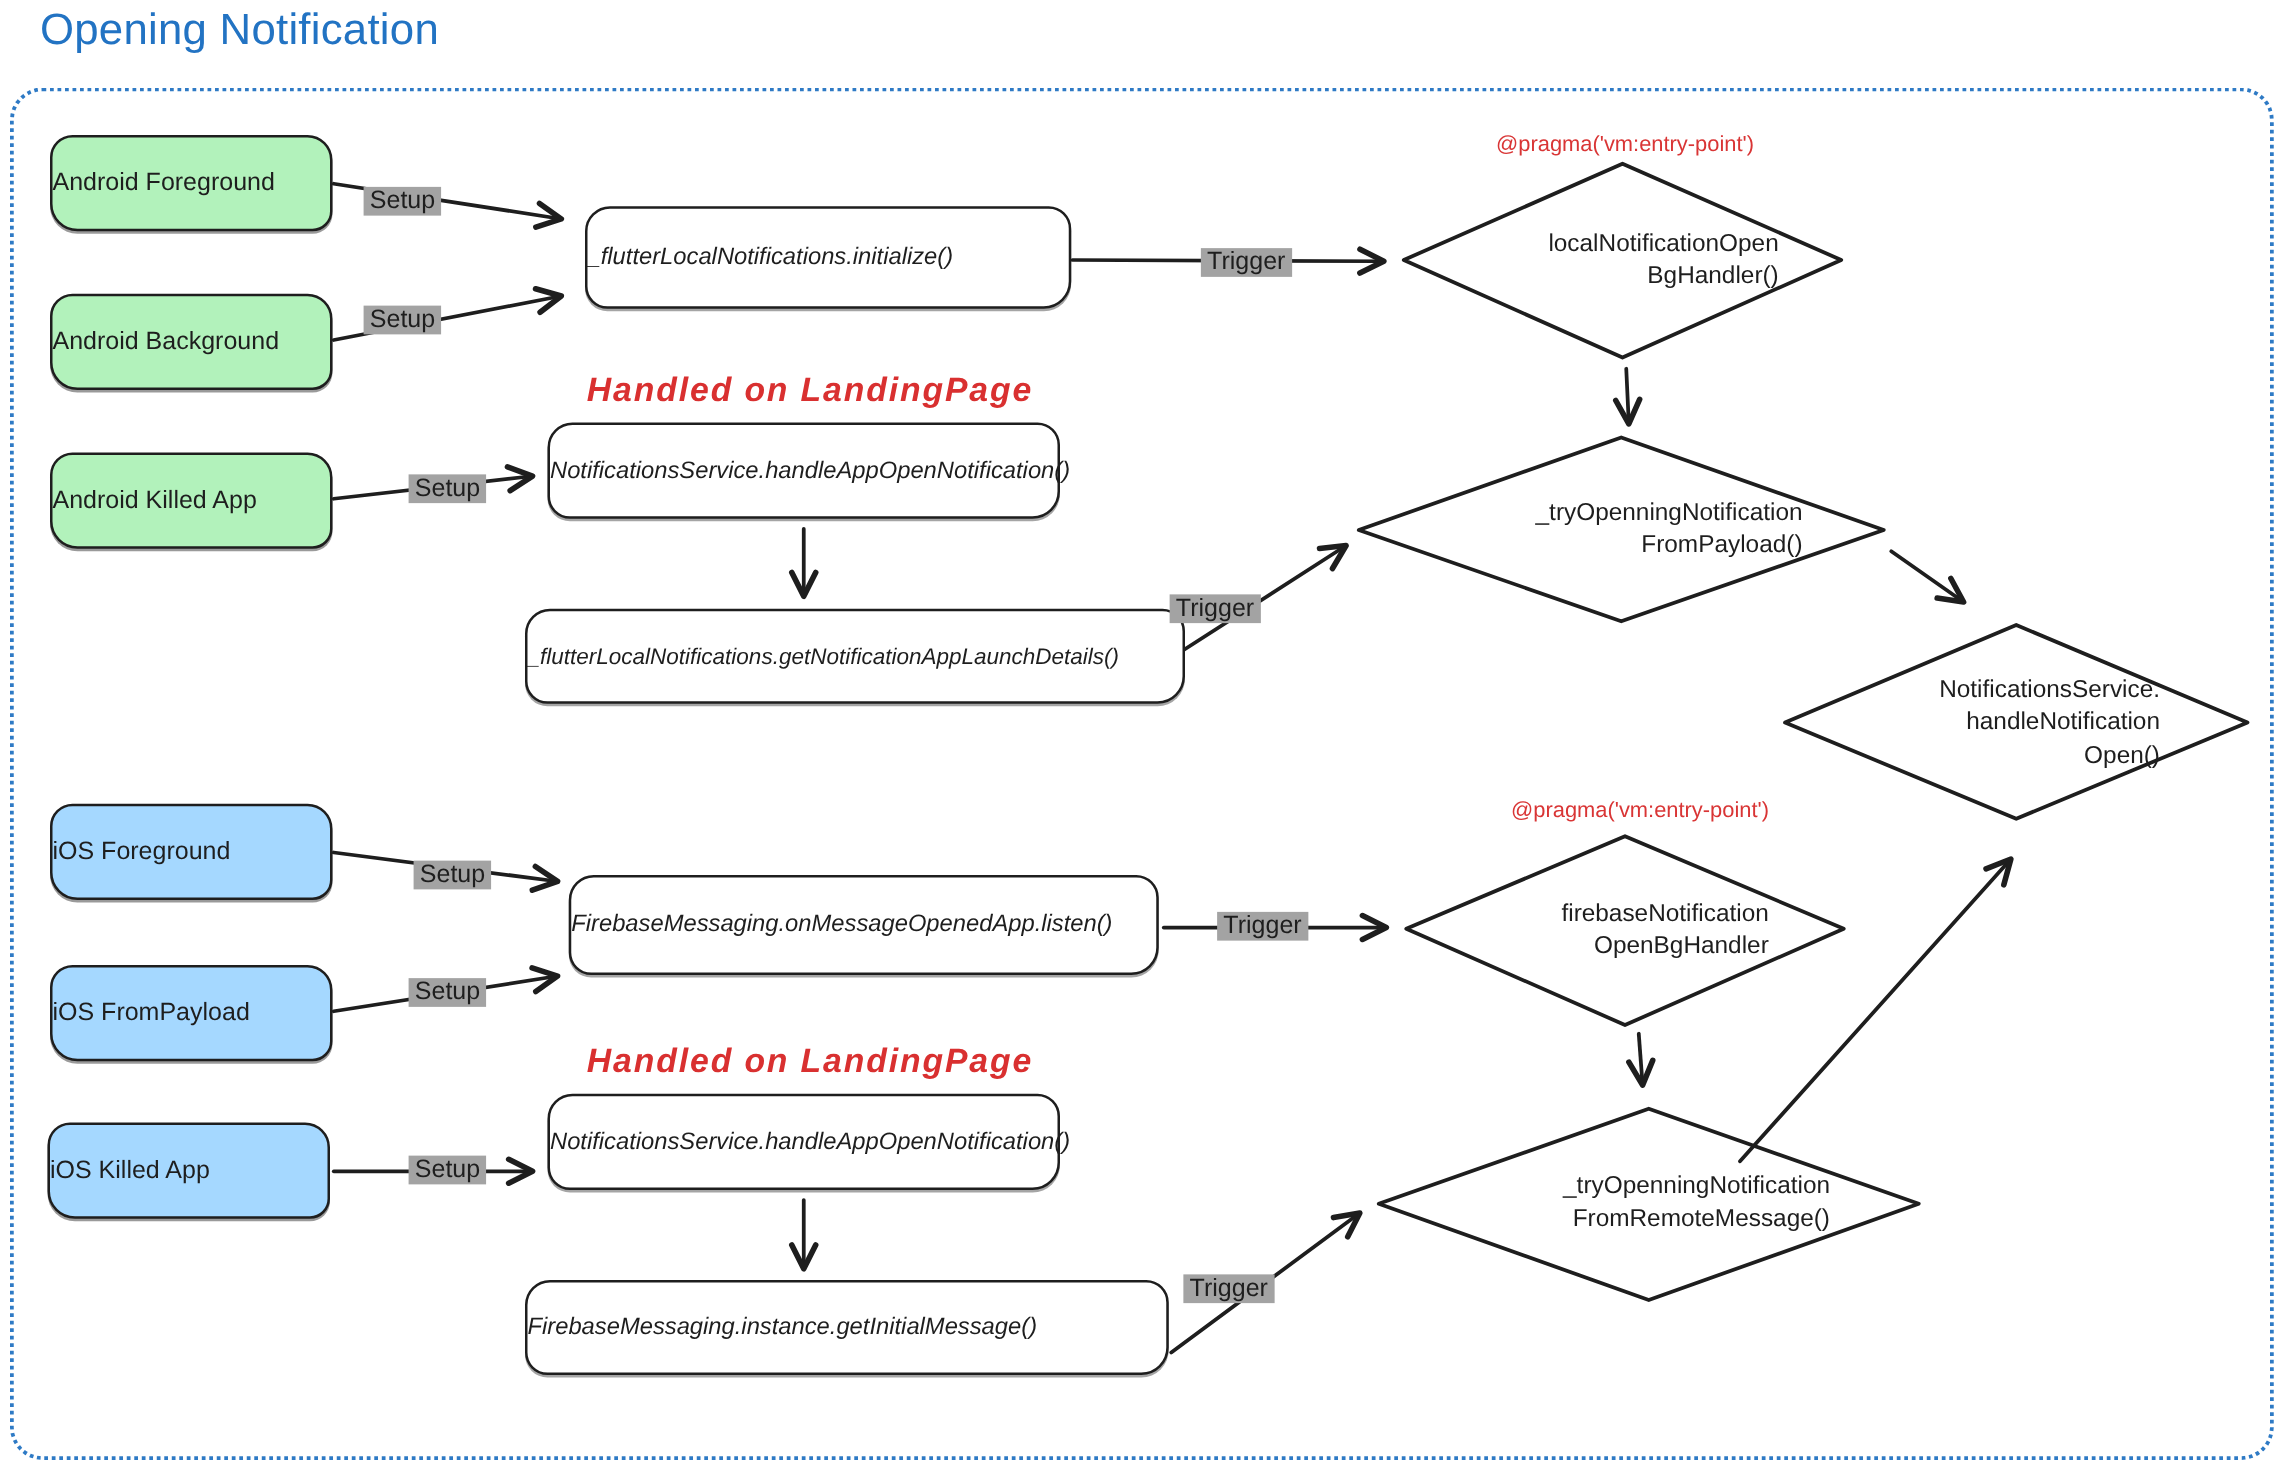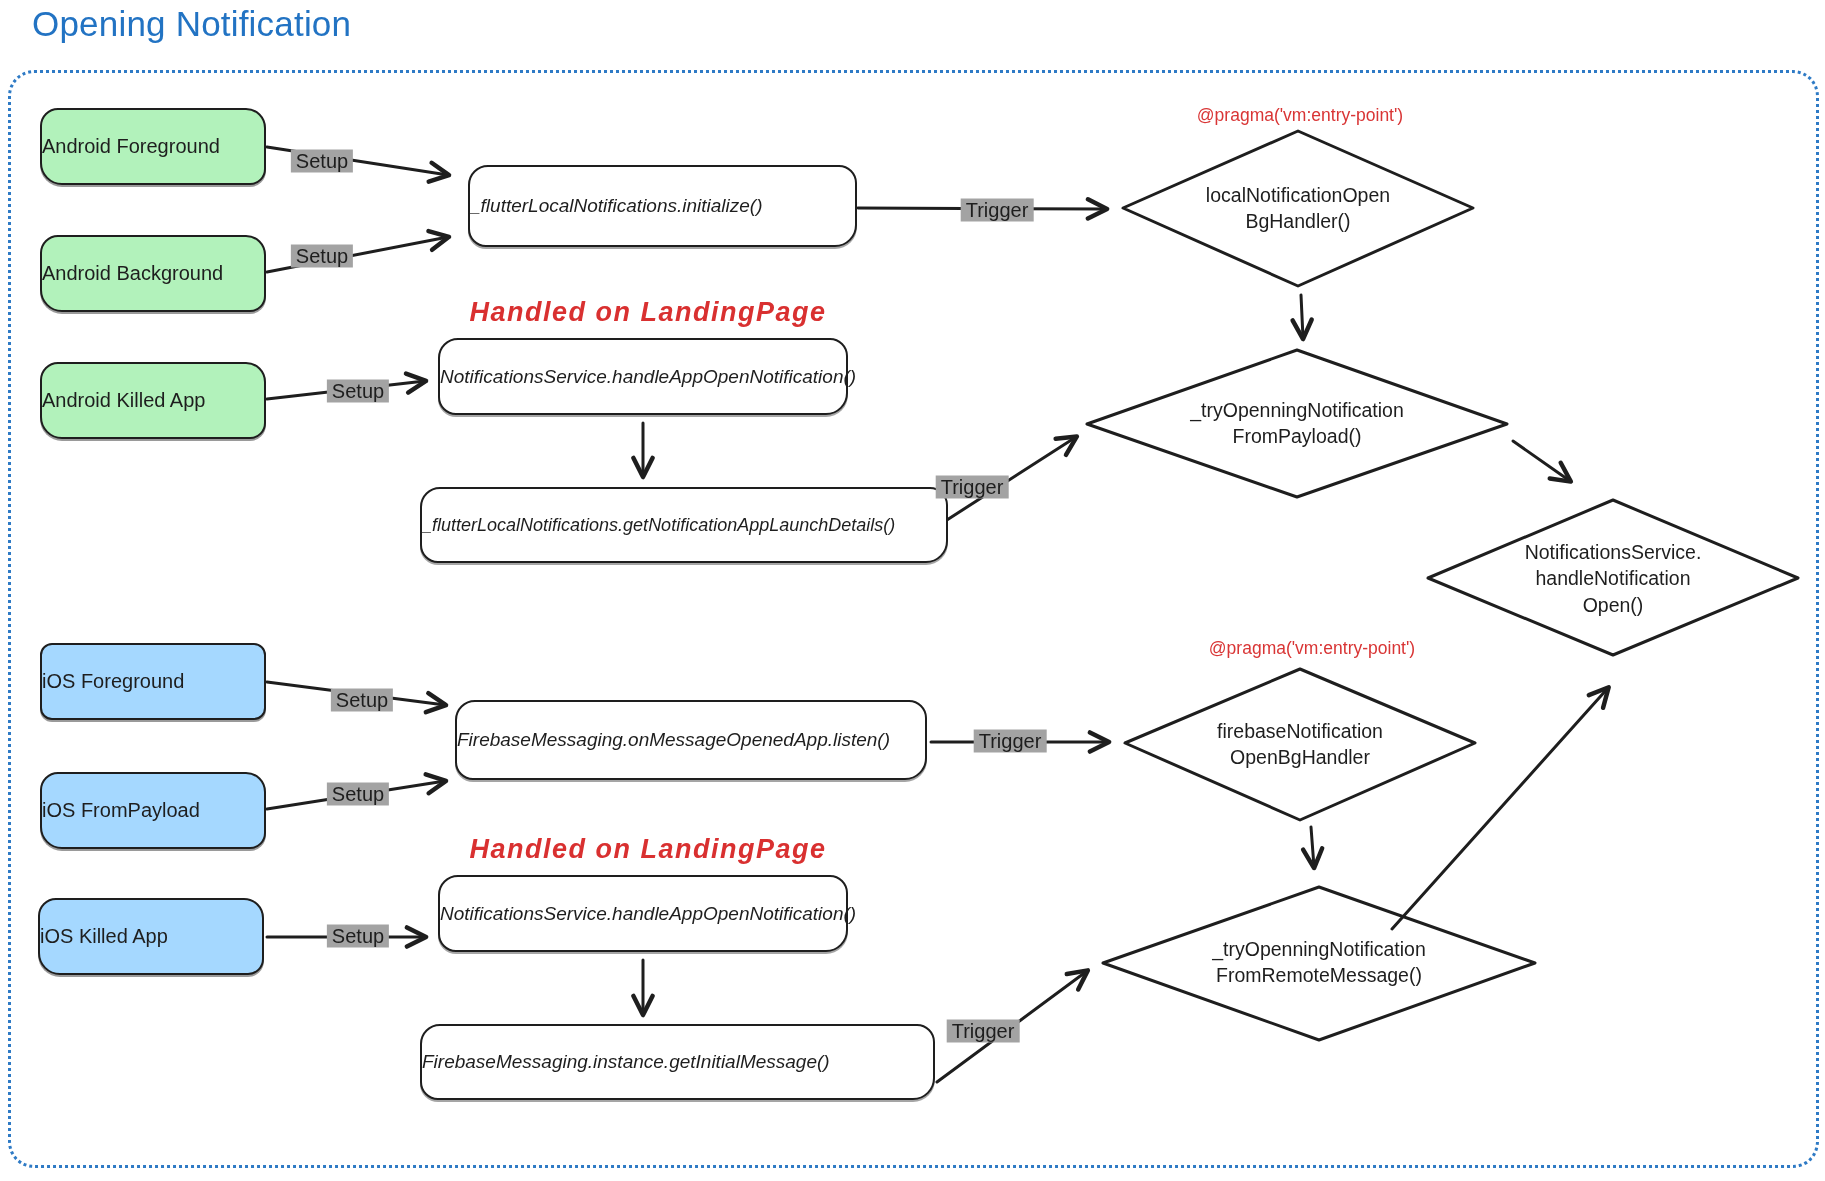--- a/index.html
+++ b/index.html
@@ -34,21 +34,21 @@
   .pnode.green{background:#b2f2bb;}
   .pnode.blue{background:#a5d8ff;}
   .wnode{
     font-size:19px;border-radius:20px 18px 22px 18px;background:#ffffff;
     box-shadow:0 2px 0 0 rgba(30,30,30,.4);
     white-space:nowrap;
     font-style:italic;
   }
   .dlabel{
     position:absolute;transform:translate(-50%,-50%);
-    text-align:center;font-size:19.5px;line-height:1.35;
+    text-align:right;font-size:19.5px;line-height:1.35;
     white-space:pre-line;z-index:2;
   }
   .elabel{
     position:absolute;transform:translate(-50%,-50%);
     font-size:20px;background:#a3a3a3;padding:0 5px;z-index:2;white-space:nowrap;
   }
   .pragma{
     position:absolute;transform:translate(-50%,-50%);
     font-size:17.5px;color:#d93535;z-index:2;white-space:nowrap;
   }
@@ -102,21 +102,21 @@
 
   <div class="node pnode green" style="left:40px;top:108px;">
     <span>Android Foreground</span>
   </div>
   <div class="node pnode green" style="left:40px;top:235px;">
     <span>Android Background</span>
   </div>
   <div class="node pnode green" style="left:40px;top:362px;">
     <span>Android Killed App</span>
   </div>
-  <div class="node pnode blue" style="left:40px;top:643px;border-radius:12px;">
+  <div class="node pnode blue" style="left:40px;top:643px;">
     <span>iOS Foreground</span>
   </div>
   <div class="node pnode blue" style="left:40px;top:772px;">
     <span>iOS FromPayload</span>
   </div>
   <div class="node pnode blue" style="left:38px;top:898px;">
     <span>iOS Killed App</span>
   </div>
 
   <div class="node wnode" style="left:468px;top:165px;width:389px;height:82px;">

